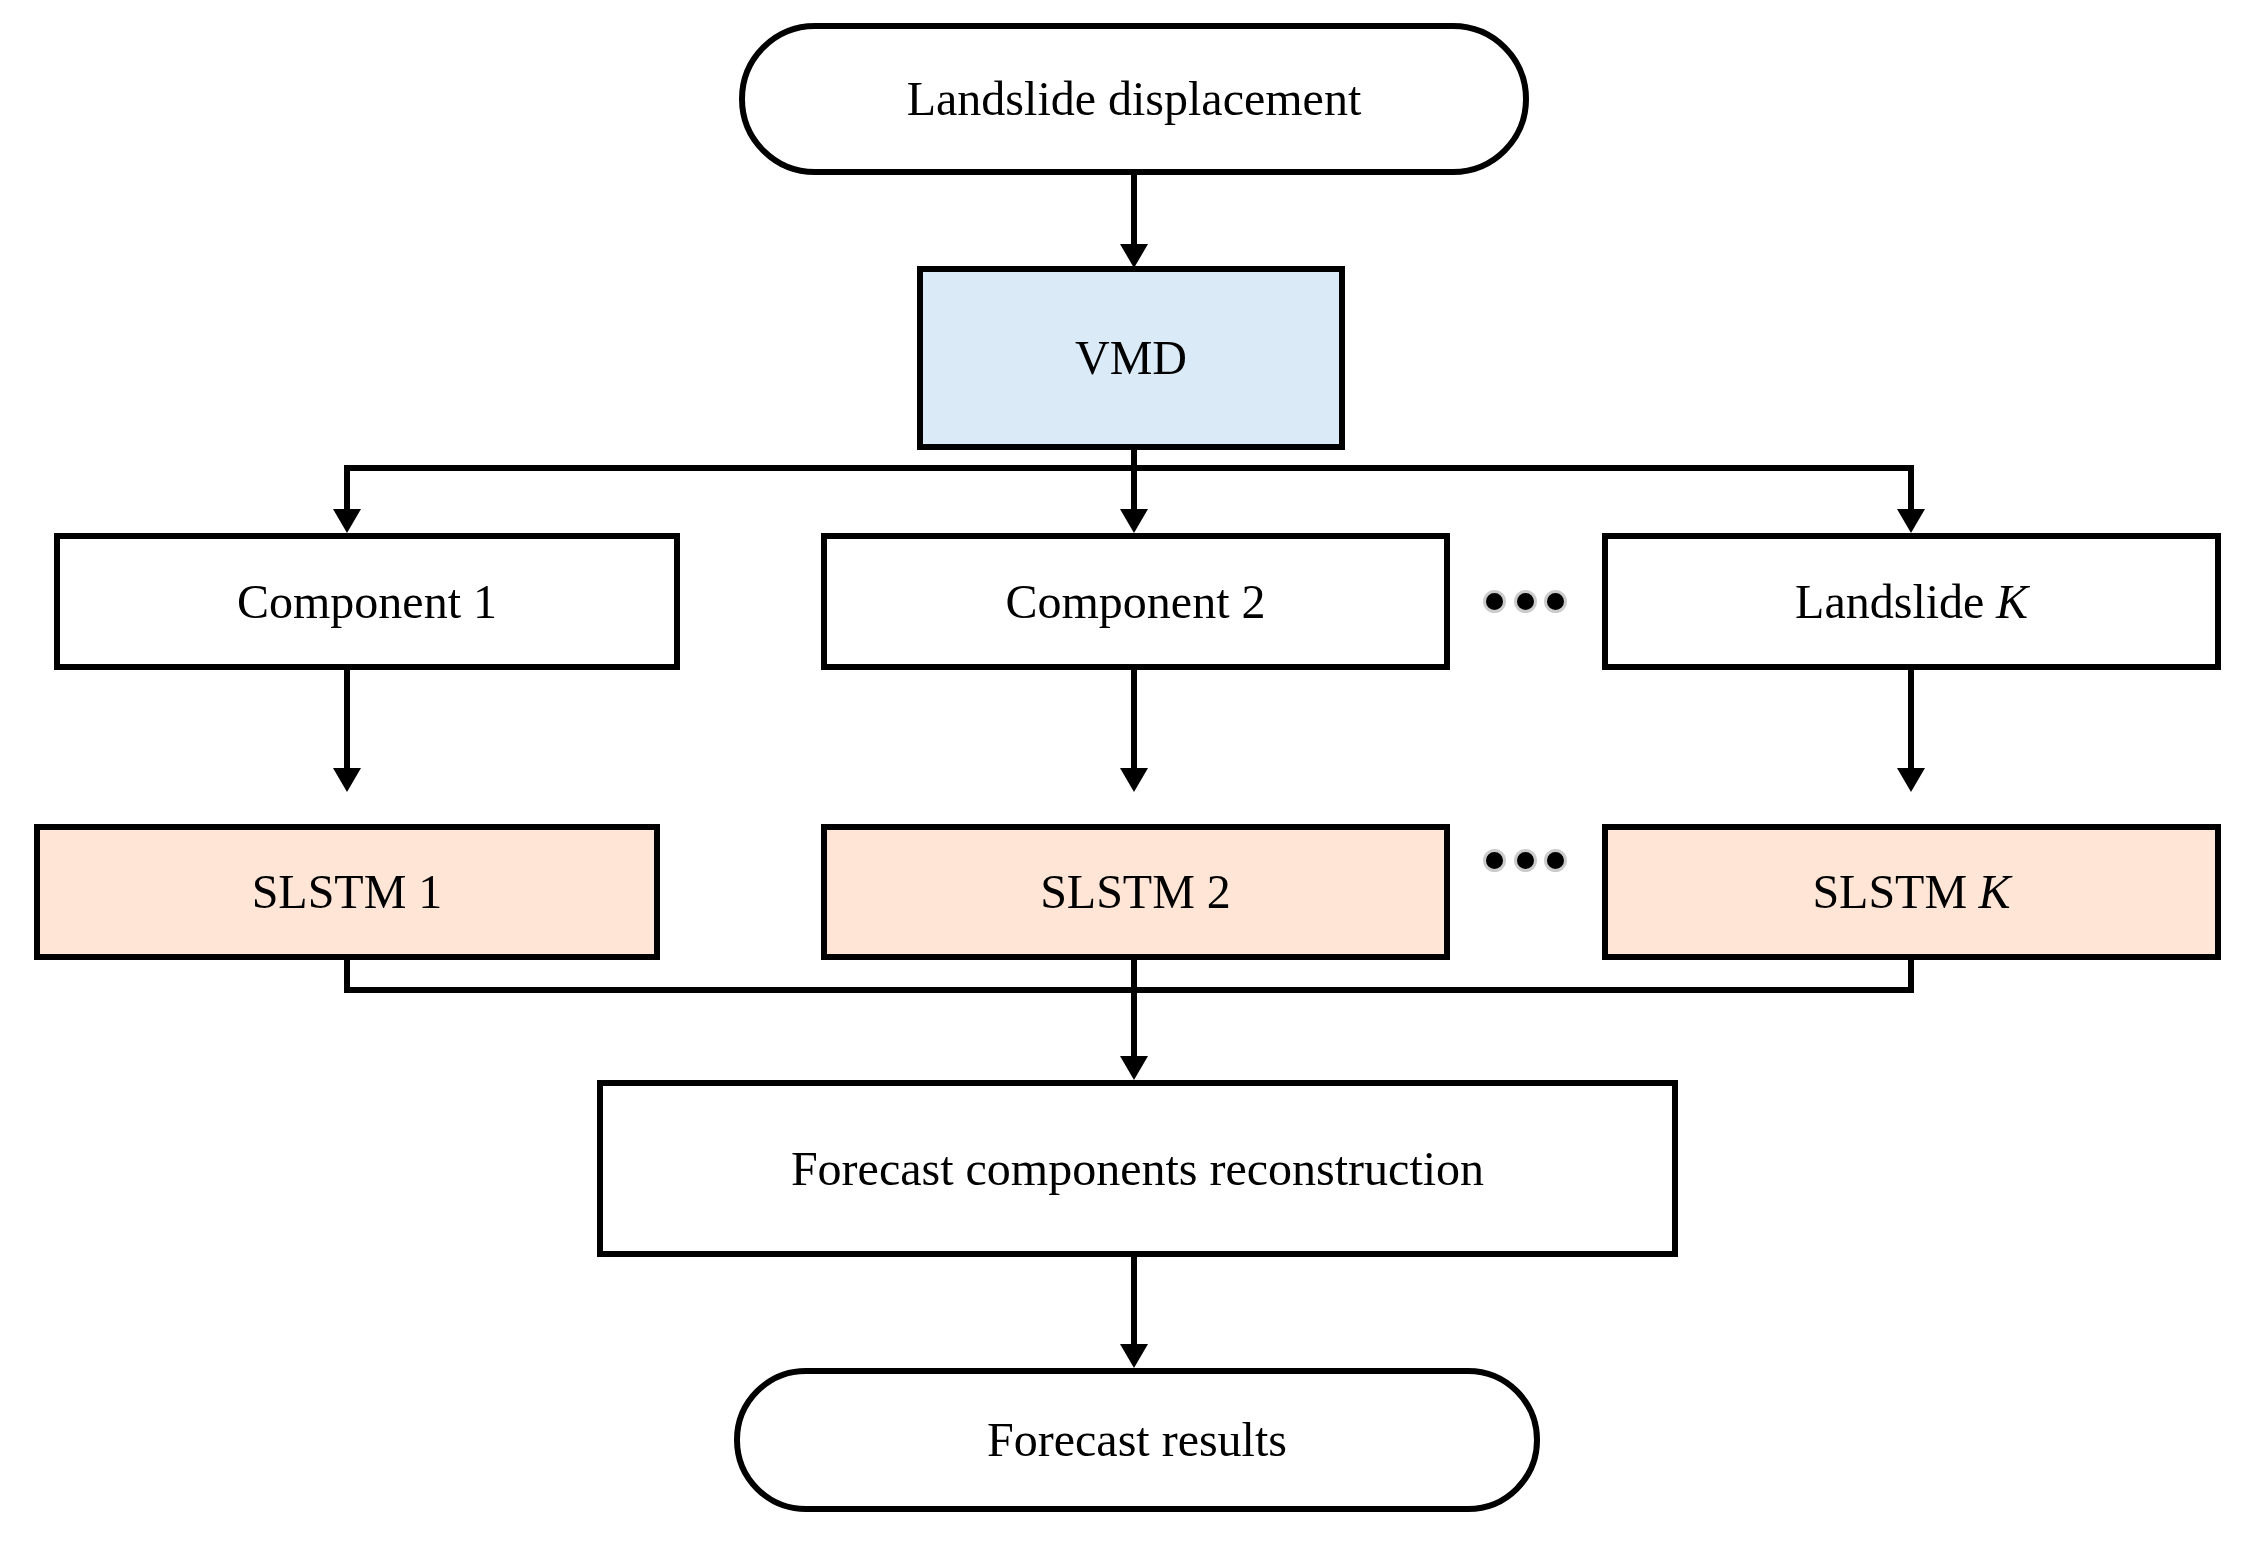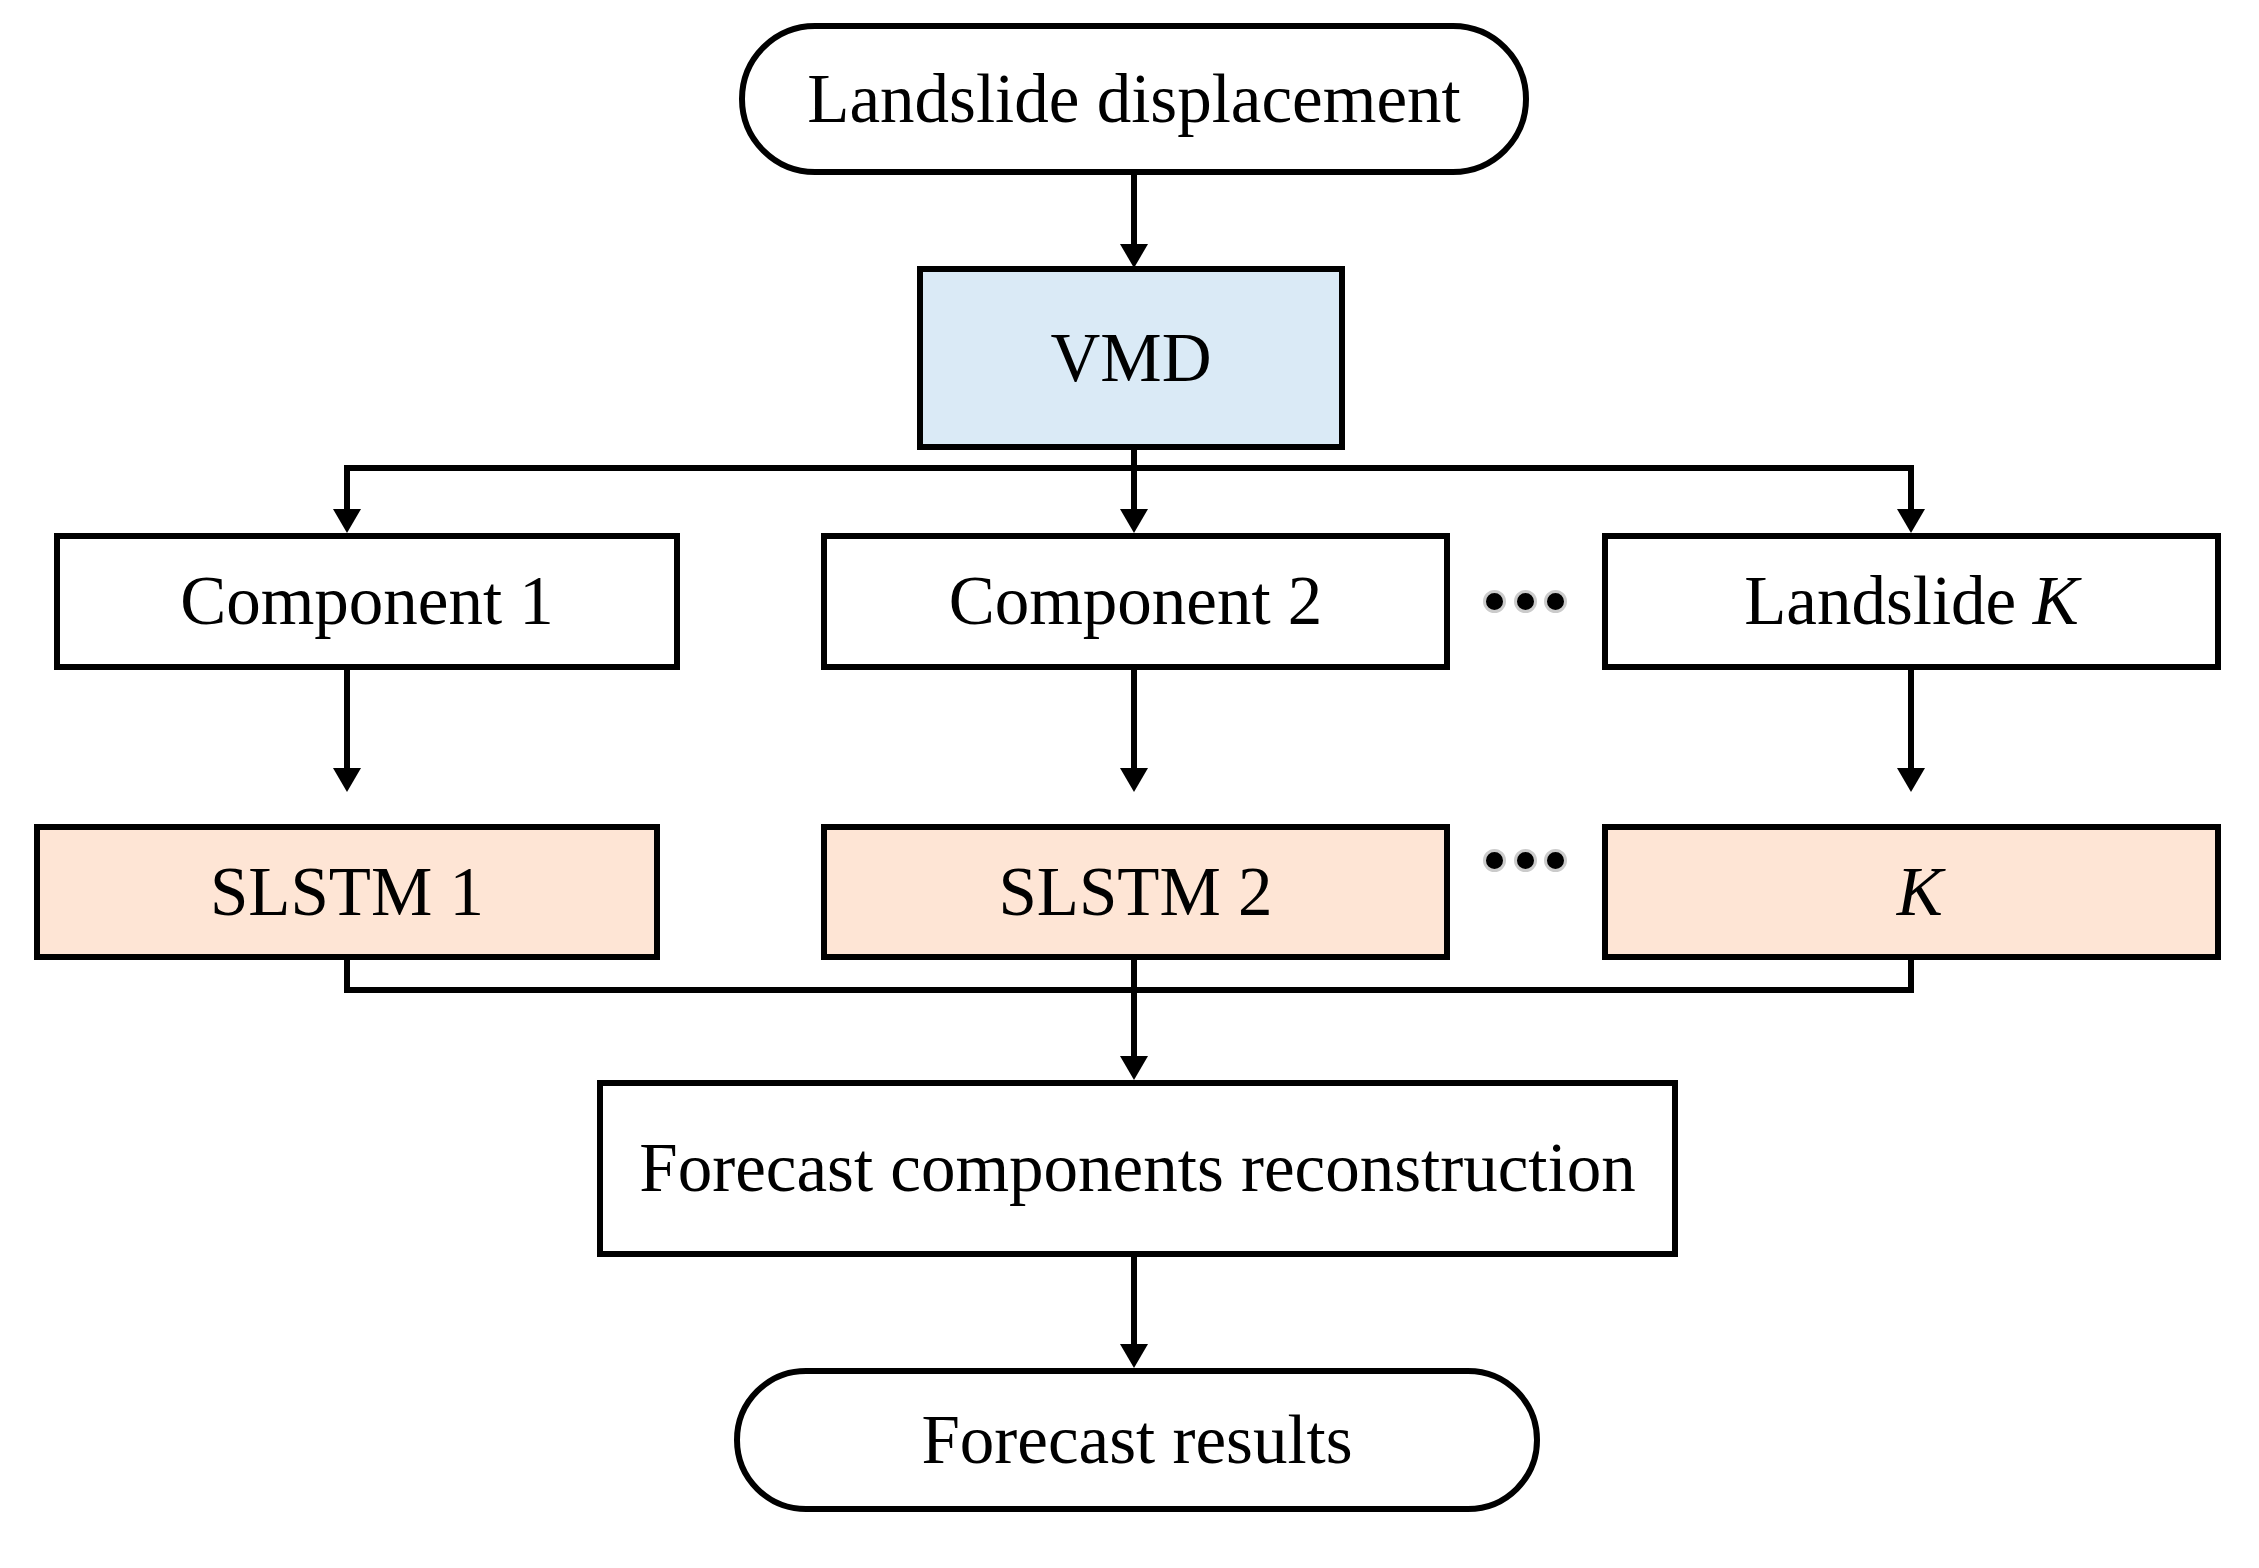--- a/index.html
+++ b/index.html
@@ -14,21 +14,21 @@
   .connectors { position: absolute; left: 0; top: 0; z-index: 1; }
   .node {
     position: absolute;
     box-sizing: border-box;
     border: 6px solid #000000;
     background: #ffffff;
     color: #000000;
     display: flex;
     align-items: center;
     justify-content: center;
-    font-size: 69px;
+    font-size: 48px;
     line-height: 1;
     white-space: nowrap;
     z-index: 2;
   }
   .stadium { border-radius: 95px; }
   .fill-blue  { background: #daeaf6; }
   .fill-peach { background: #fee5d5; margin-top: 32px; }
   .suffix { font-style: italic; margin-left: 0.24em; }
 
   
@@ -163,20 +163,21 @@
     <span>SLSTM 2</span>
   </div>
 
   <div class="dots dots-slstm">
     <span class="dot"></span>
     <span class="dot"></span>
     <span class="dot"></span>
   </div>
 
   <div class="node fill-peach n-slstmK">
+    <span>SLSTM</span>
     <span class="suffix">K</span>
   </div>
 
   <div class="node n-forecast">
     <span>Forecast components reconstruction</span>
   </div>
 
   <div class="node stadium n-results">
     <span>Forecast results</span>
   </div>

